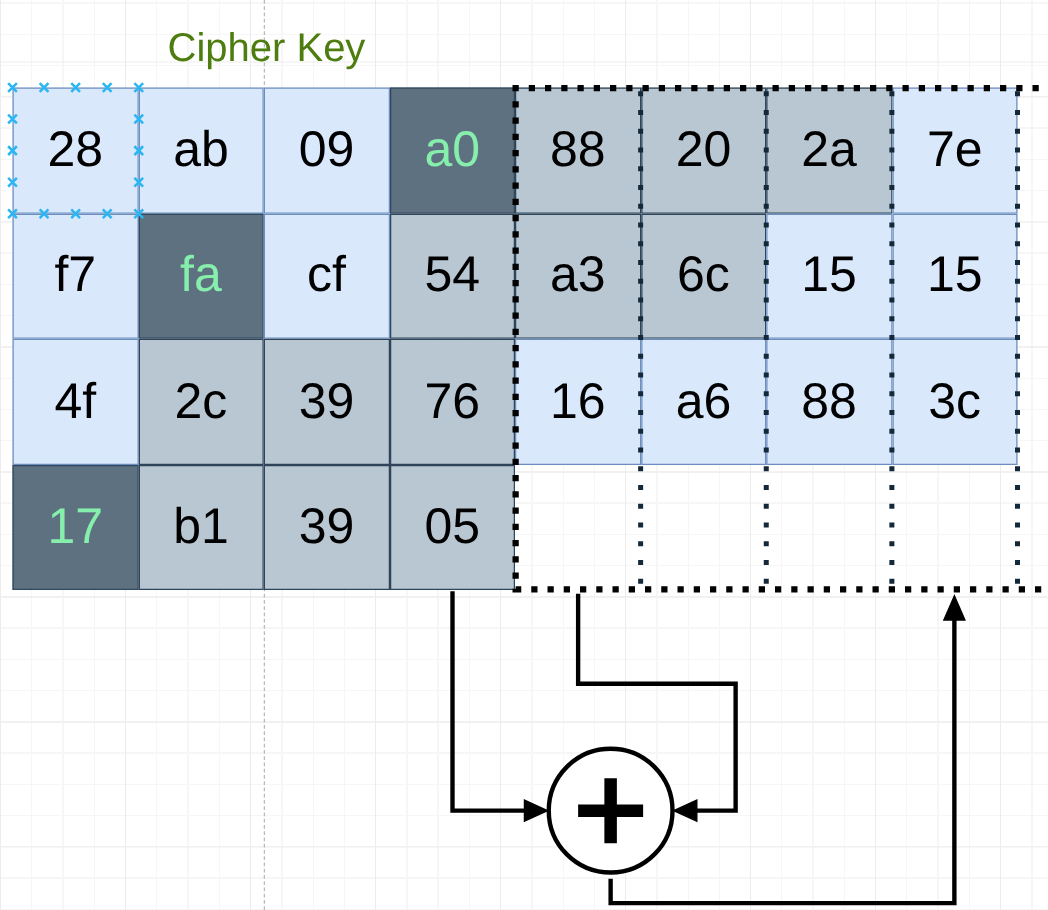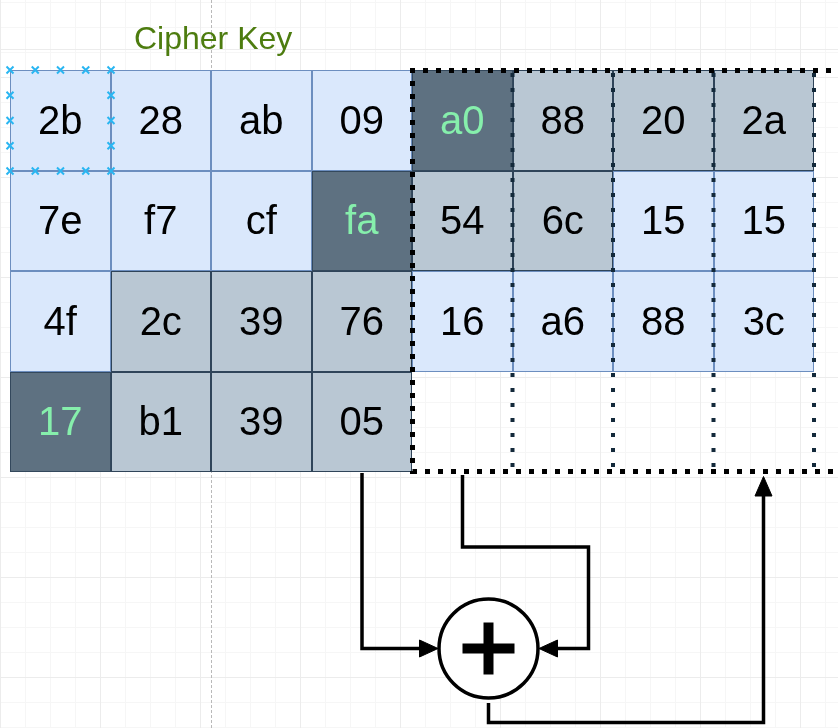--- a/index.html
+++ b/index.html
@@ -41,34 +41,34 @@
   }
 </style>
 </head>
 <body>
 
 <div class="page-guide"></div>
 
 <div class="diagram-title">Cipher Key</div>
 
 <div class="key-grid">
-  <div class="cell light">2b</div>
   <div class="cell light">28</div>
   <div class="cell light">ab</div>
   <div class="cell light">09</div>
   <div class="cell dark">a0</div>
   <div class="cell gray">88</div>
   <div class="cell gray">20</div>
   <div class="cell gray">2a</div>
 
   <div class="cell light">7e</div>
   <div class="cell light">f7</div>
+  <div class="cell dark">fa</div>
   <div class="cell light">cf</div>
-  <div class="cell dark">fa</div>
   <div class="cell gray">54</div>
+  <div class="cell gray">a3</div>
   <div class="cell gray">6c</div>
 
   <div class="cell light">15</div>
   <div class="cell light">15</div>
   <div class="cell light">4f</div>
   <div class="cell gray">2c</div>
   <div class="cell gray">39</div>
   <div class="cell gray">76</div>
 
   <div class="cell light">16</div>

